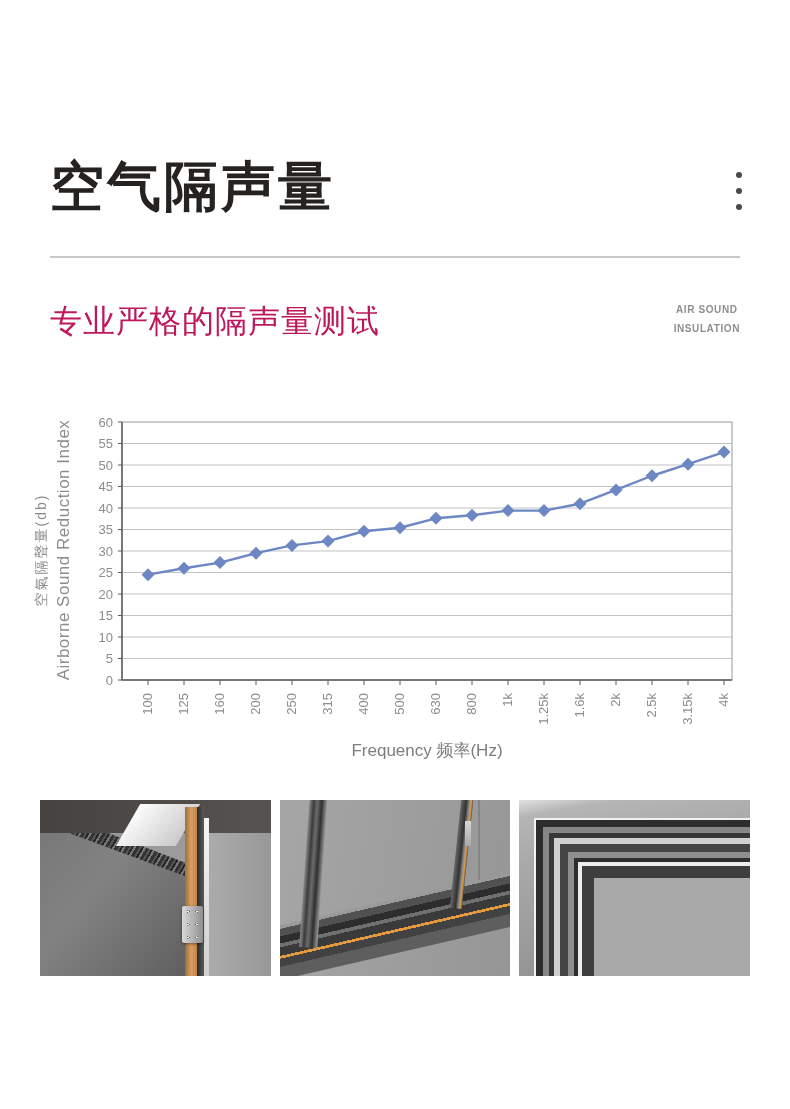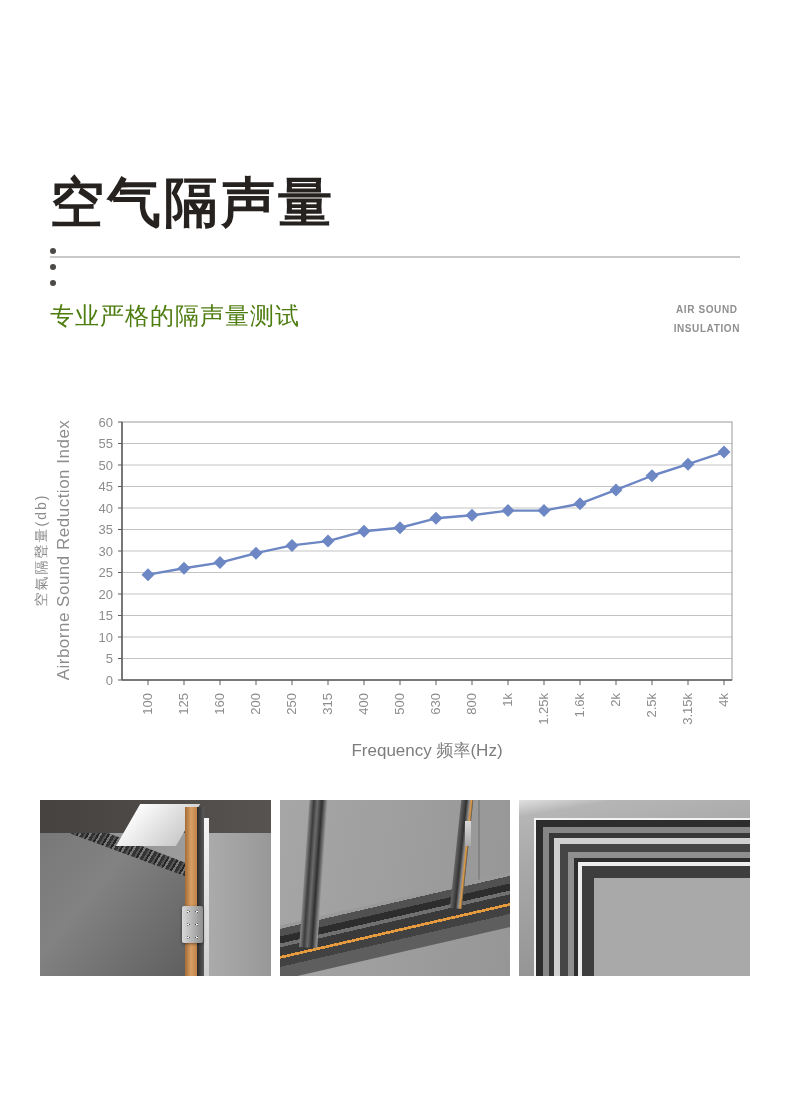--- a/index.html
+++ b/index.html
@@ -1,28 +1,28 @@
 <!DOCTYPE html>
 <html><head>
 <meta charset="utf-8">
 <style>
   html,body{margin:0;padding:0;background:#ffffff;}
   body{width:790px;height:1109px;font-family:"Liberation Sans",sans-serif;}
   .page{position:relative;width:790px;height:1109px;overflow:hidden;background:#ffffff;}
 
   
-  .header{position:absolute;left:50px;right:48px;top:172px;display:flex;justify-content:space-between;align-items:flex-start;flex-direction:column;}
+  .header{position:absolute;left:50px;right:48px;top:156px;display:flex;justify-content:space-between;align-items:flex-start;}
   .title{margin:0;font-size:54px;font-weight:700;color:#262220;letter-spacing:3px;line-height:60px;}
   .dots{display:flex;flex-direction:column;gap:10px;padding-top:16px;}
   .dot{width:6px;height:6px;border-radius:50%;background:#4c4845;}
   .divider{position:absolute;left:50px;right:50px;top:256px;height:2px;background:#c9c9c9;}
 
   
   .subheader{position:absolute;left:50px;right:50px;top:300px;display:flex;justify-content:space-between;align-items:flex-start;}
-  .subtitle{font-size:24px;color:#4d7c0f;letter-spacing:1px;}
+  .subtitle{font-size:32px;color:#be185d;letter-spacing:1px;}
   .tag{text-align:center;font-size:10px;font-weight:700;color:#8f8f8f;line-height:19px;letter-spacing:.6px;}
 
   
   .chart-section{position:absolute;left:30px;top:412px;display:flex;align-items:flex-start;}
   .ycol{width:46px;height:268px;margin-top:4px;display:flex;align-items:center;justify-content:center;}
   .yrot{transform:rotate(-90deg);white-space:nowrap;text-align:center;color:#8c8c8c;}
   .yrot .cn{font-size:14px;letter-spacing:2px;line-height:22px;}
   .yrot .en{font-size:17px;letter-spacing:.5px;line-height:24px;}
   svg text{font-family:"Liberation Sans",sans-serif;}
 

